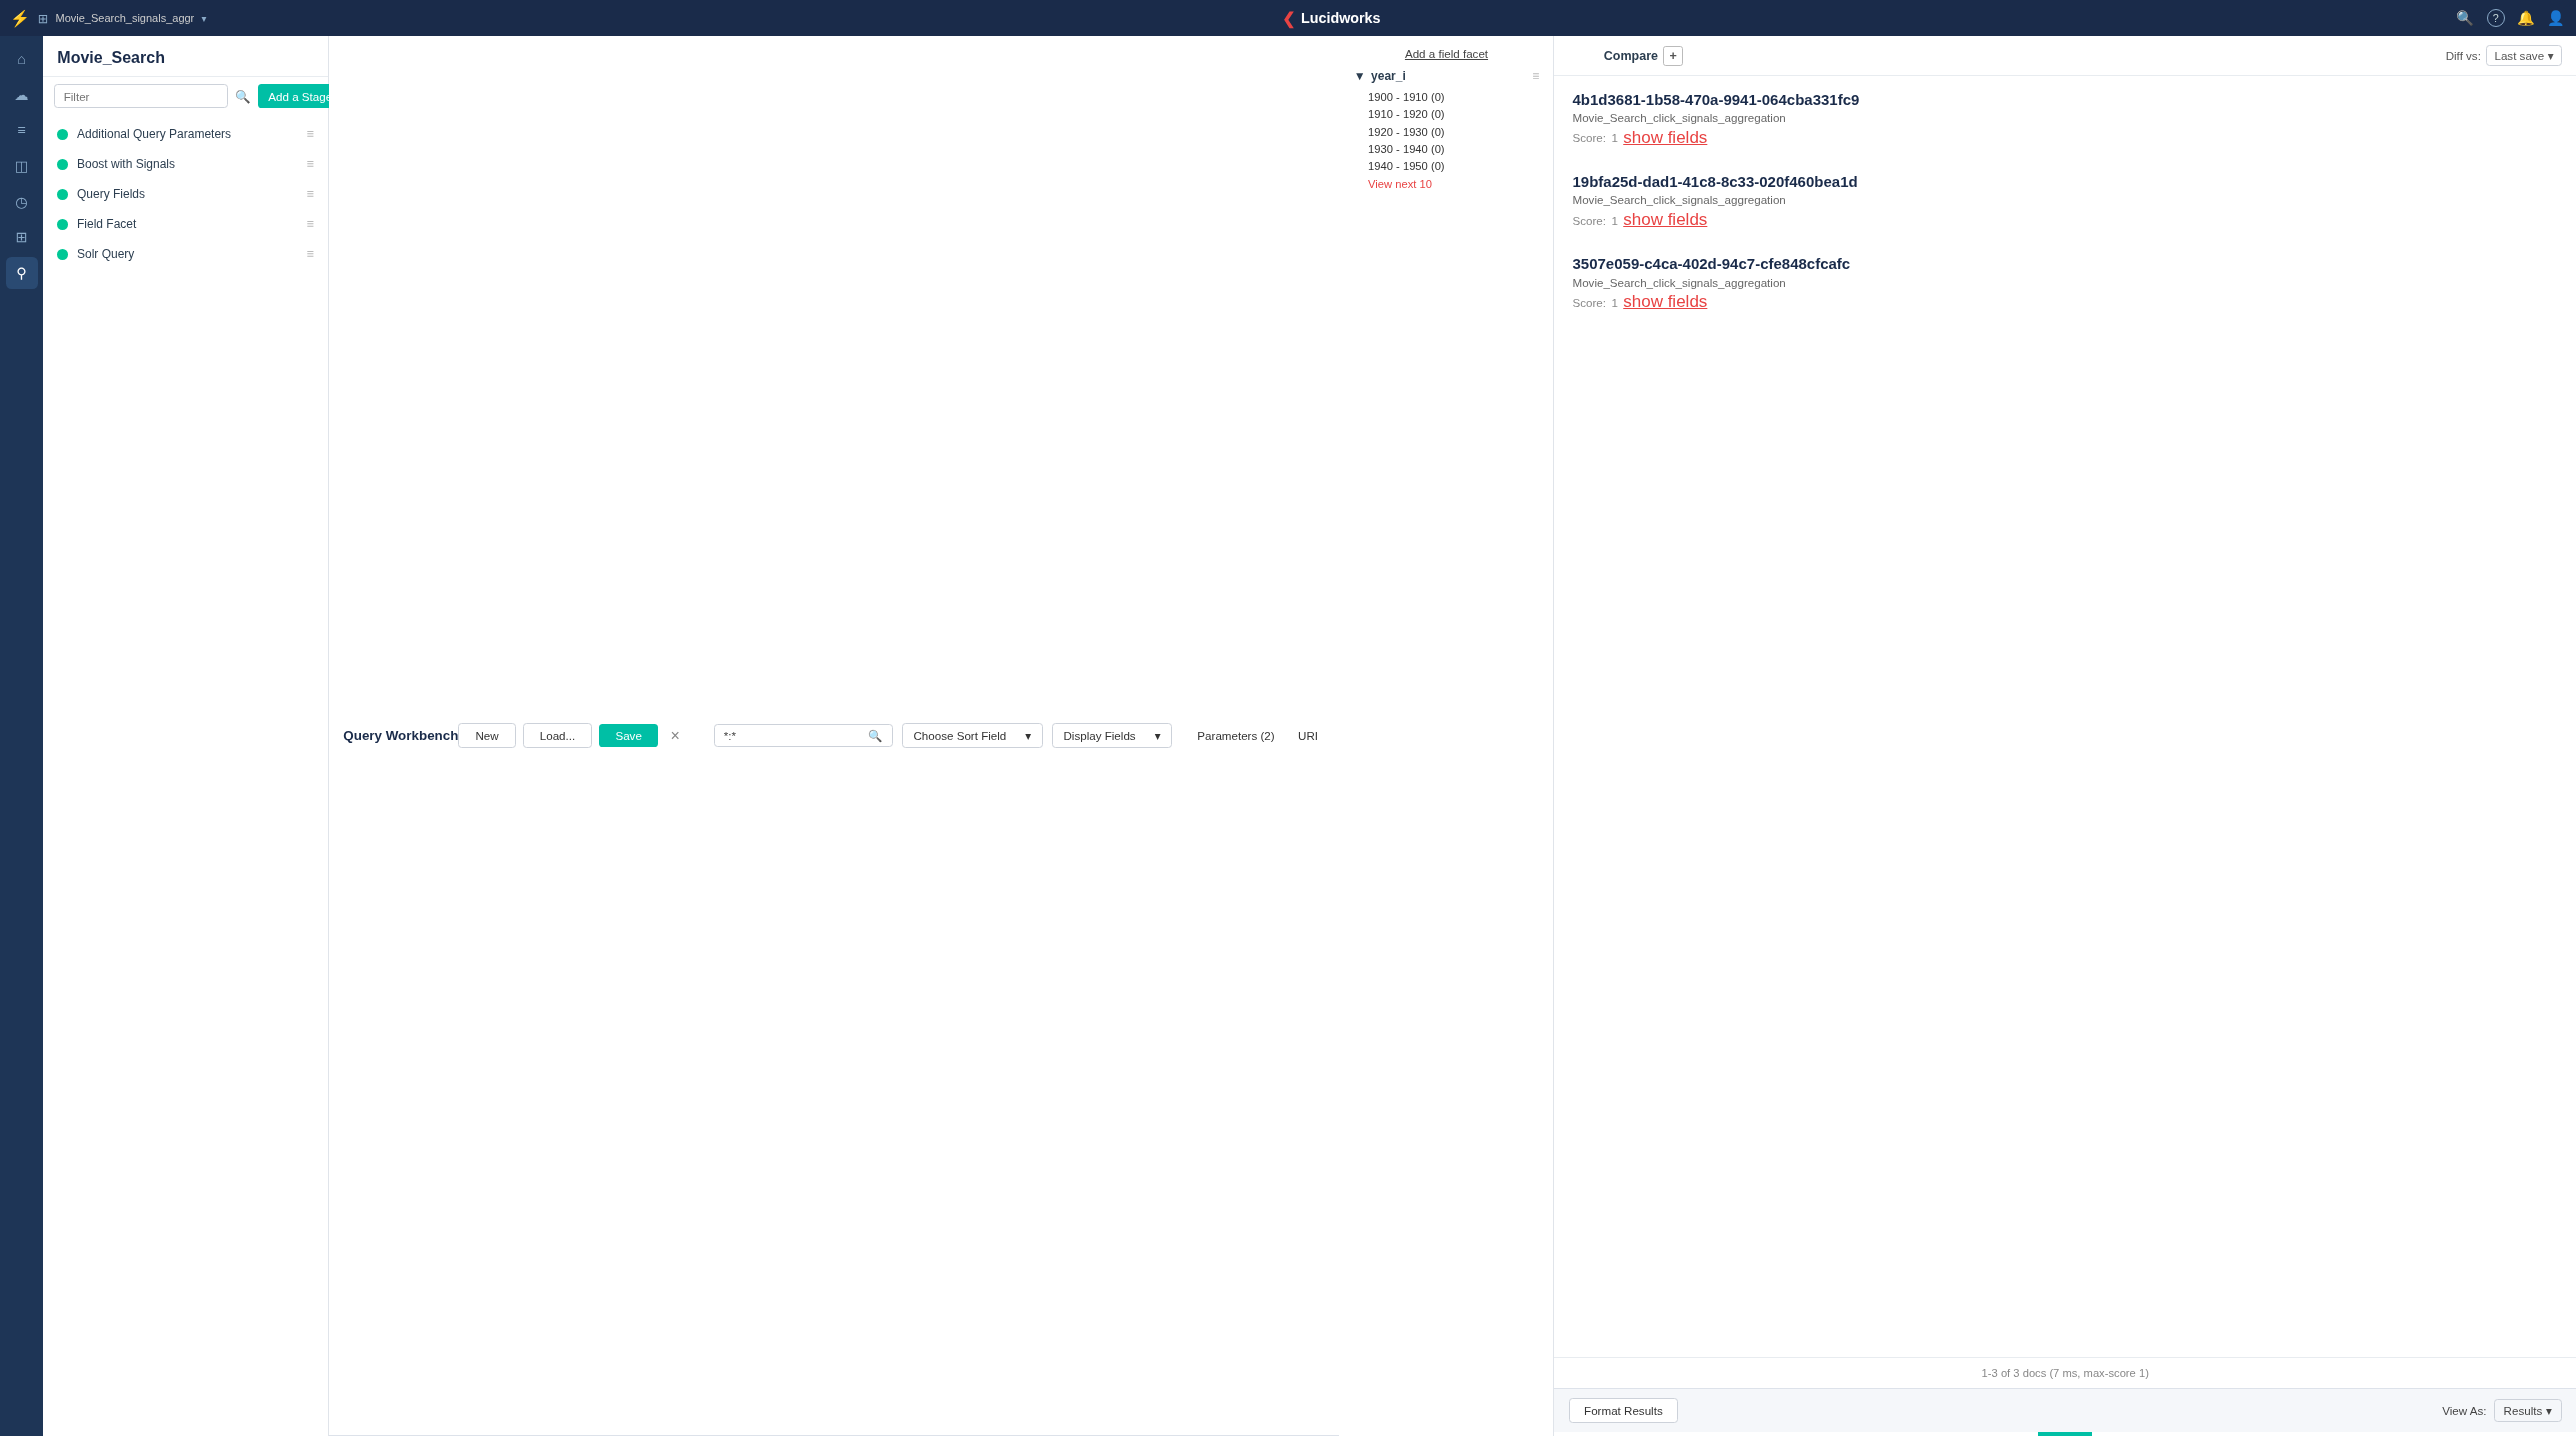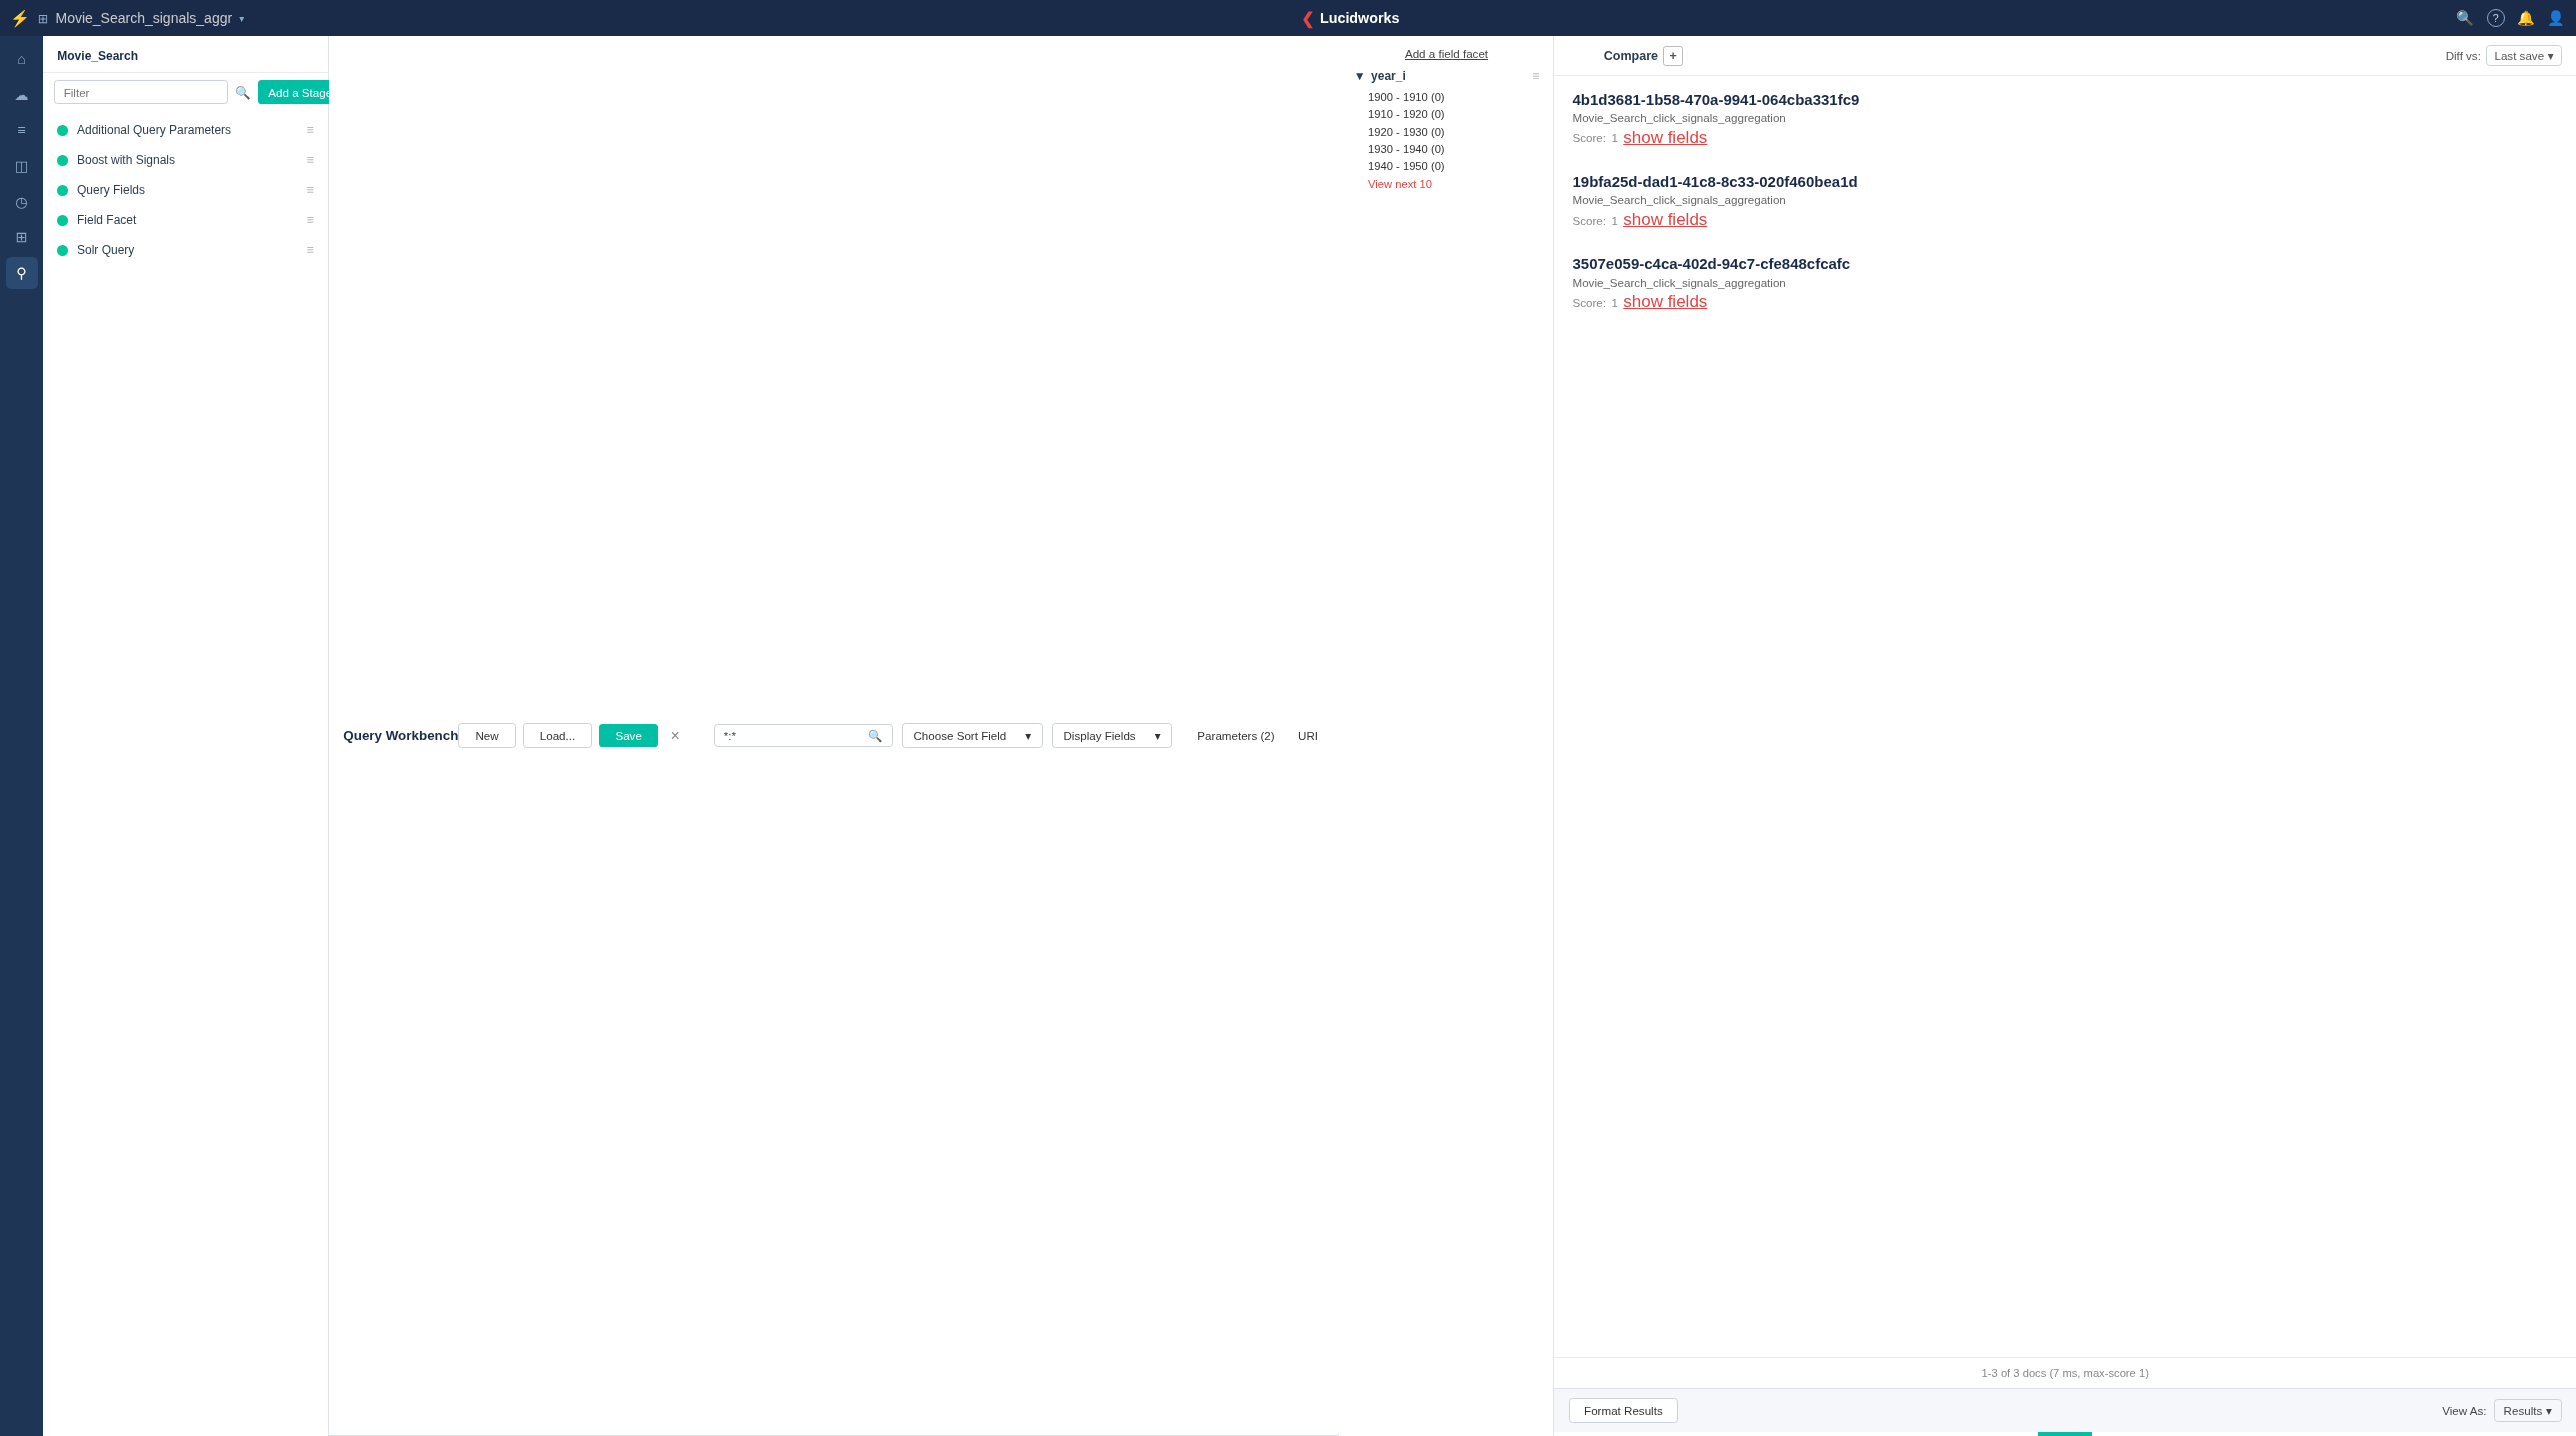--- a/index.html
+++ b/index.html
@@ -46,21 +46,21 @@
     
     .pipeline-panel {
       width: 286px;
       background: white;
       border-right: 0.9px solid #e0e4ea;
       display: flex;
       flex-direction: column;
     }
     .pipeline-header {
       padding: 12.5px 14.3px 9px;
-      font-size: 12px;
+      font-size: 16px;
       font-weight: 600;
       color: #1a2b4a;
       border-bottom: 0.9px solid #e8ecf0;
     }
     .pipeline-filter {
       padding: 7.2px 10.7px;
       display: flex;
       align-items: center;
       gap: 7.2px;
     }
@@ -371,21 +371,21 @@
       margin: 0 auto;
     }
   </style>
 </head>
 <body>
 
 <div class="top-nav">
   <div class="top-nav-left">
     <span style="color:#ccc;font-size:16px;">⚡</span>
     <span style="color:#8aaac8;font-size:12.5px;">⊞</span>
-    <span style="color:#ccc;font-size:14px;cursor:pointer;">Movie_Search_signals_aggr</span>
+    <span style="color:#ccc;font-size:11px;cursor:pointer;">Movie_Search_signals_aggr</span>
     <span style="color:#8aaac8;font-size:9.8px;">▾</span>
   </div>
   <div class="top-nav-center">
     <span style="color:#e84343;font-size:16px;font-weight:900;">❮</span>
     <span style="color:white;font-size:14.3px;font-weight:700;">Lucidworks</span>
   </div>
   <div class="top-nav-right">
     <span class="nav-icon">🔍</span>
     <span class="nav-icon" style="border:0.9px solid #8aaac8;border-radius:50%;width:18px;height:18px;display:flex;align-items:center;justify-content:center;font-size:10.7px;">?</span>
     <span class="nav-icon">🔔</span>

